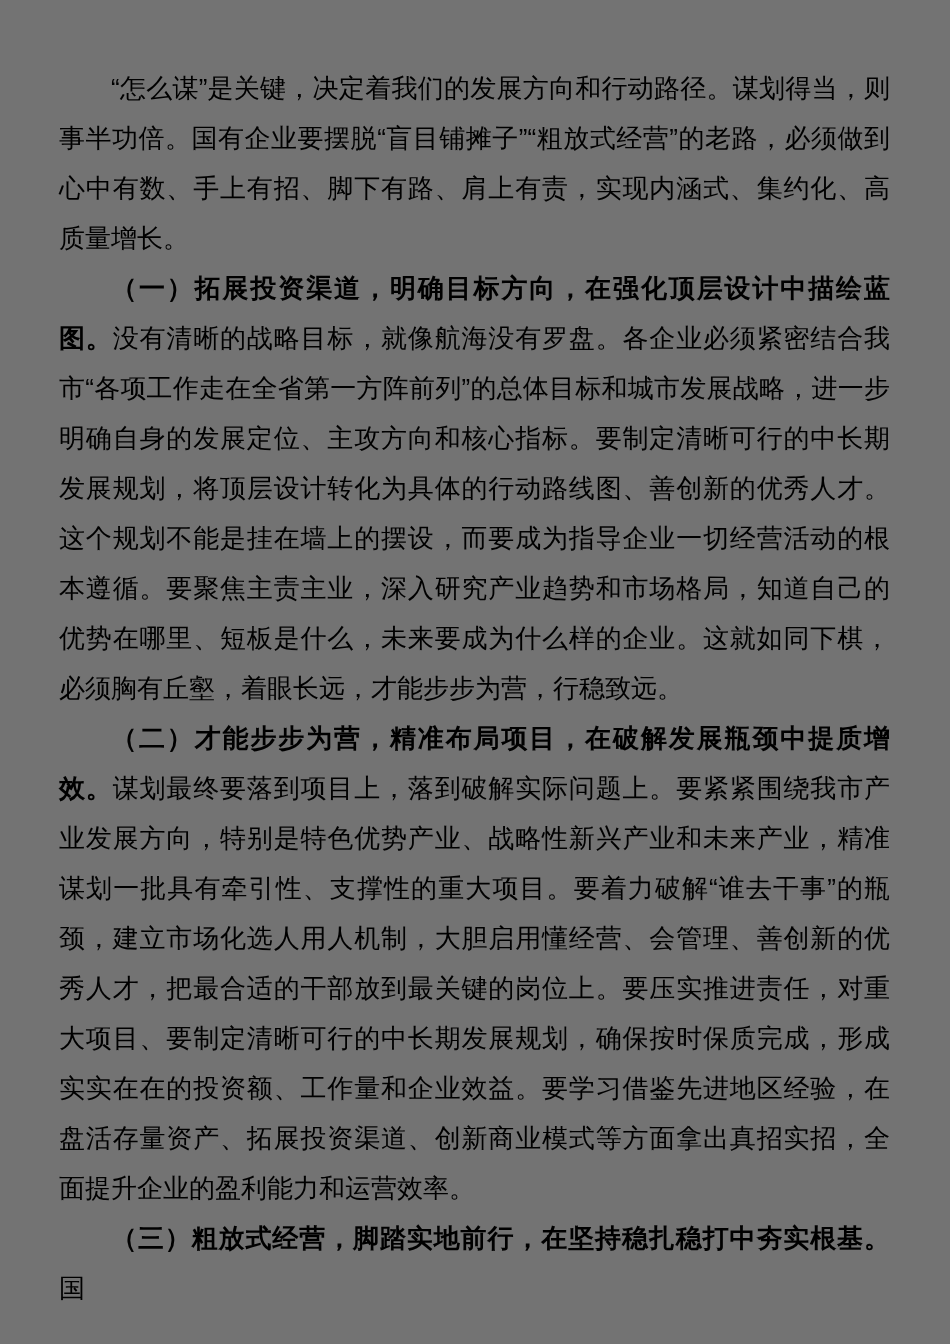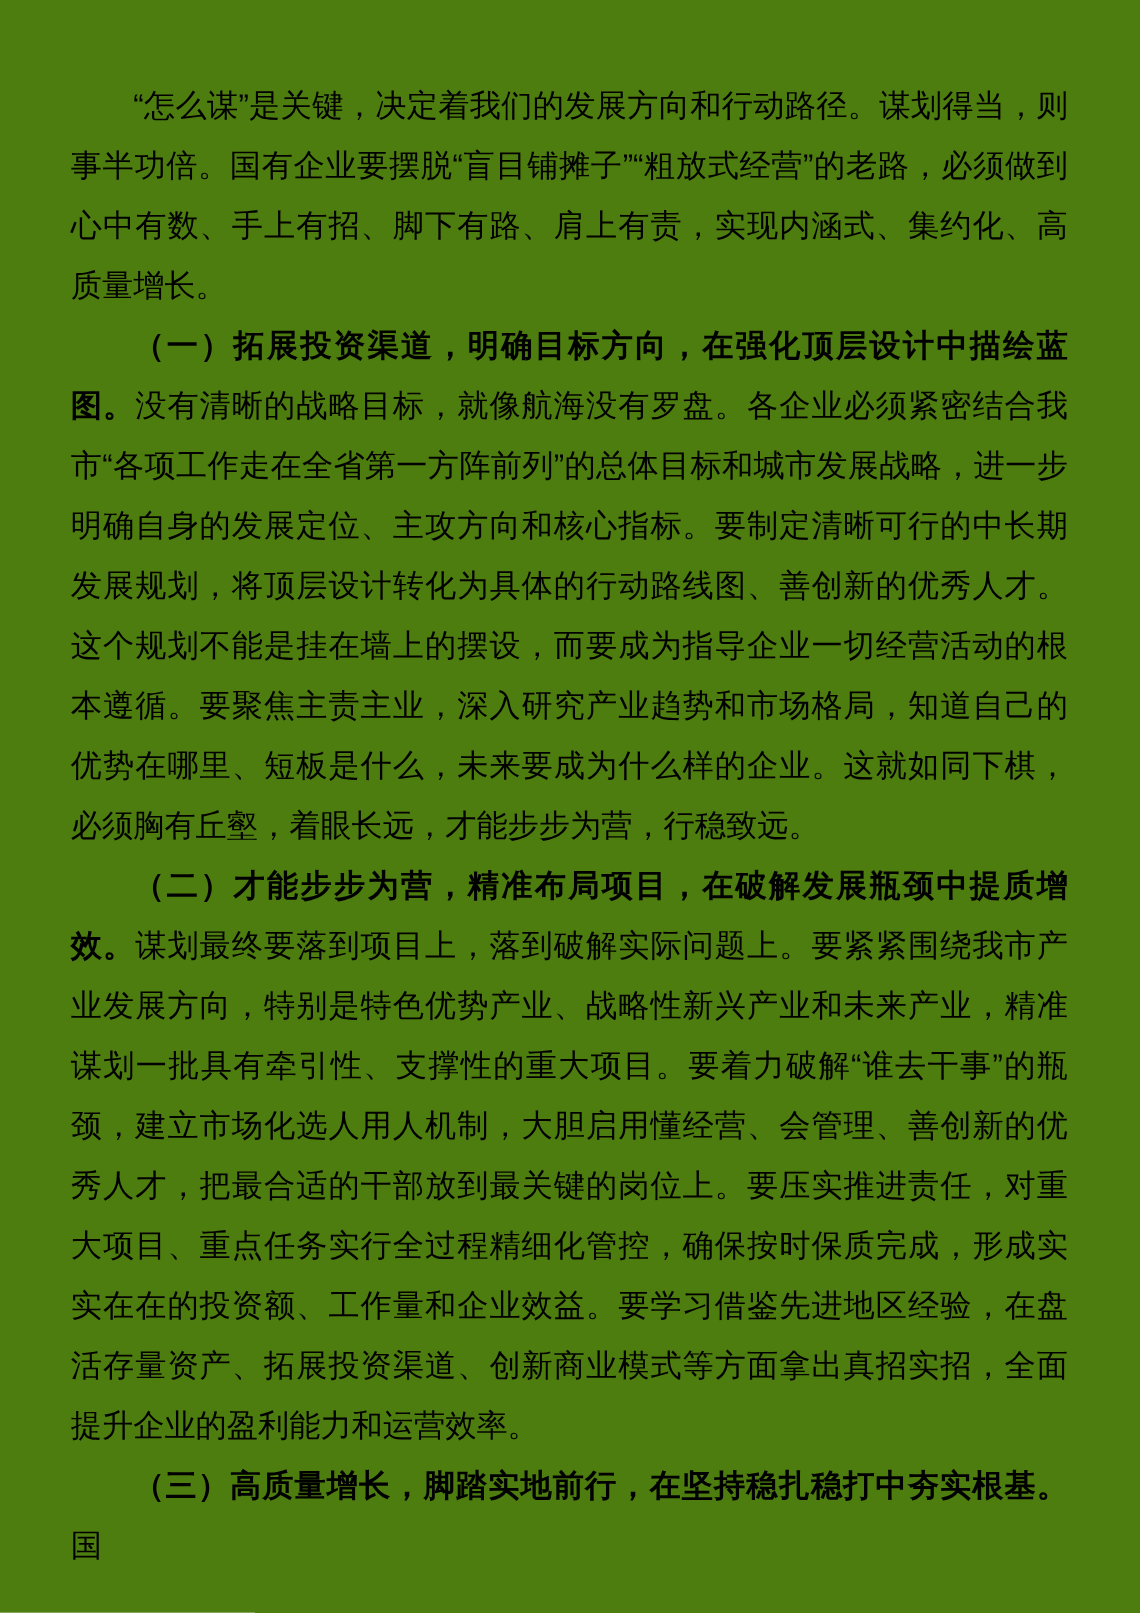--- a/index.html
+++ b/index.html
@@ -9,21 +9,21 @@
   body {
     width: 950px;
     height: 1344px;
     background: #ffffff;
     overflow: hidden;
   }
   .page {
     box-sizing: border-box;
     width: 950px;
     height: 1344px;
-    background: #4d7c0f;
+    background: #737373;
     padding: 63px 60px 0 59px;
     font-family: "Liberation Sans", sans-serif;
     color: #000000;
   }
   p.para {
     margin: 0;
     padding: 0;
     font-size: 26px;
     line-height: 50px;
     text-align: justify;
@@ -41,17 +41,17 @@
 </style>
 </head>
 <body>
 
 <div class="page">
 
   <p class="para"><span class="lead"></span><span>“怎么谋”是关键，决定着我们的发展方向和行动路径。谋划得当，则事半功倍。国有企业要摆脱“盲目铺摊子”“粗放式经营”的老路，必须做到心中有数、手上有招、脚下有路、肩上有责，实现内涵式、集约化、高质量增长。</span></p>
 
   <p class="para"><span class="lead">（一）拓展投资渠道，明确目标方向，在强化顶层设计中描绘蓝图。</span><span>没有清晰的战略目标，就像航海没有罗盘。各企业必须紧密结合我市“各项工作走在全省第一方阵前列”的总体目标和城市发展战略，进一步明确自身的发展定位、主攻方向和核心指标。要制定清晰可行的中长期发展规划，将顶层设计转化为具体的行动路线图、善创新的优秀人才。这个规划不能是挂在墙上的摆设，而要成为指导企业一切经营活动的根本遵循。要聚焦主责主业，深入研究产业趋势和市场格局，知道自己的优势在哪里、短板是什么，未来要成为什么样的企业。这就如同下棋，必须胸有丘壑，着眼长远，才能步步为营，行稳致远。</span></p>
 
-  <p class="para"><span class="lead">（二）才能步步为营，精准布局项目，在破解发展瓶颈中提质增效。</span><span>谋划最终要落到项目上，落到破解实际问题上。要紧紧围绕我市产业发展方向，特别是特色优势产业、战略性新兴产业和未来产业，精准谋划一批具有牵引性、支撑性的重大项目。要着力破解“谁去干事”的瓶颈，建立市场化选人用人机制，大胆启用懂经营、会管理、善创新的优秀人才，把最合适的干部放到最关键的岗位上。要压实推进责任，对重大项目、重点任务实行全过程精细化管控，确保按时保质完成，形成实实在在的投资额、工作量和企业效益。要学习借鉴先进地区经验，在盘活存量资产、拓展投资渠道、创新商业模式等方面拿出真招实招，全面提升企业的盈利能力和运营效率。</span></p>
+  <p class="para"><span class="lead">（二）才能步步为营，精准布局项目，在破解发展瓶颈中提质增效。</span><span>谋划最终要落到项目上，落到破解实际问题上。要紧紧围绕我市产业发展方向，特别是特色优势产业、战略性新兴产业和未来产业，精准谋划一批具有牵引性、支撑性的重大项目。要着力破解“谁去干事”的瓶颈，建立市场化选人用人机制，大胆启用懂经营、会管理、善创新的优秀人才，把最合适的干部放到最关键的岗位上。要压实推进责任，对重大项目、要制定清晰可行的中长期发展规划，确保按时保质完成，形成实实在在的投资额、工作量和企业效益。要学习借鉴先进地区经验，在盘活存量资产、拓展投资渠道、创新商业模式等方面拿出真招实招，全面提升企业的盈利能力和运营效率。</span></p>
 
-  <p class="para cont-next-page"><span class="lead">（三）高质量增长，脚踏实地前行，在坚持稳扎稳打中夯实根基。</span><span>国</span></p>
+  <p class="para cont-next-page"><span class="lead">（三）粗放式经营，脚踏实地前行，在坚持稳扎稳打中夯实根基。</span><span>国</span></p>
 
 </div>
 
 </body></html>

